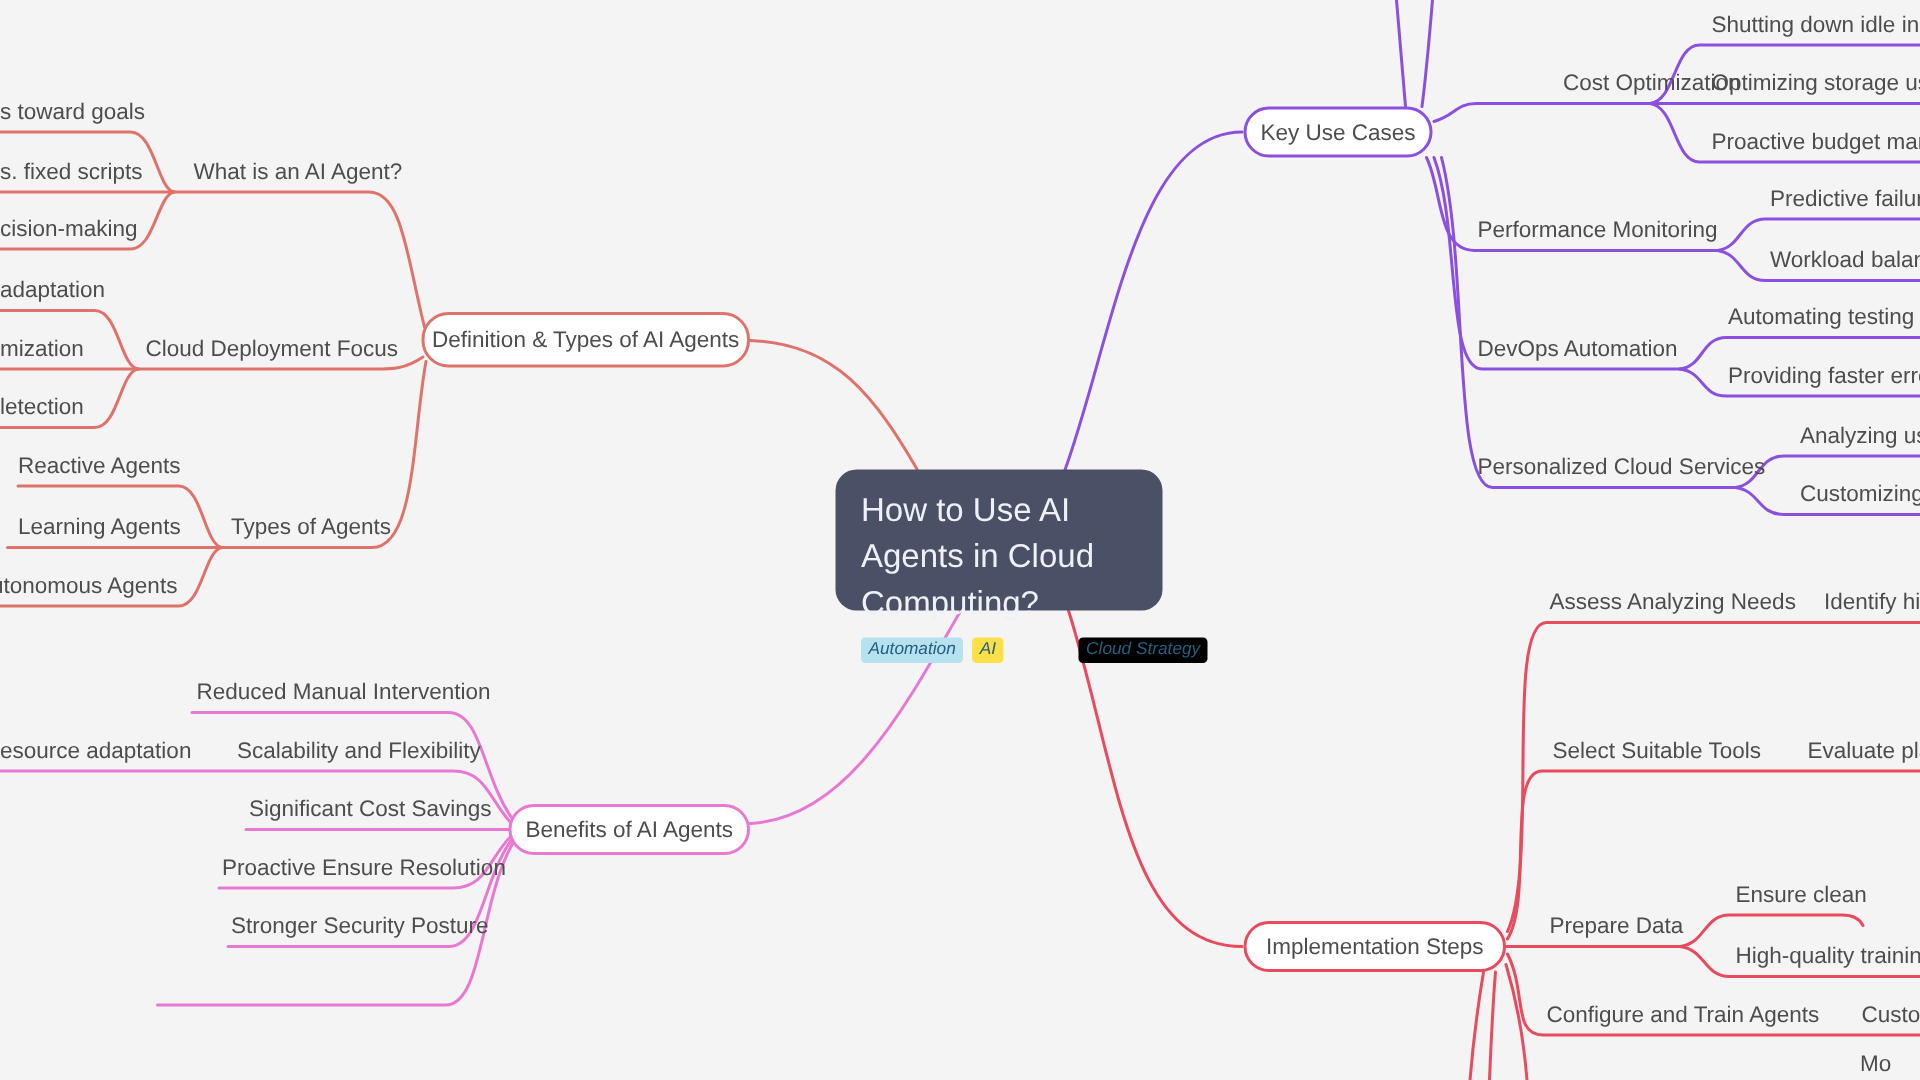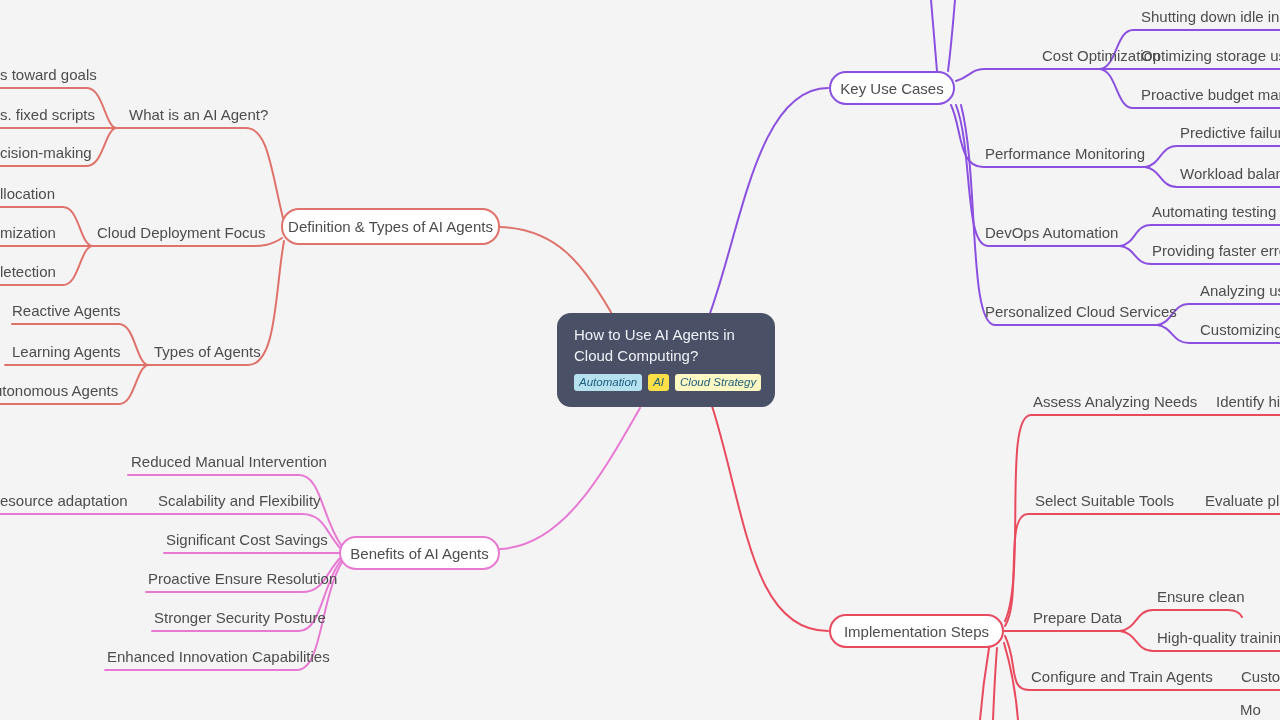--- a/index.html
+++ b/index.html
@@ -15,21 +15,21 @@
   }
   .pill{
     position:absolute;background:#ffffff;border:2.5px solid #999;
     border-radius:18px;display:flex;align-items:center;justify-content:center;
     font-size:15px;color:#4d4d4d;box-sizing:border-box;white-space:nowrap;
   }
   .central{
     position:absolute;border-radius:14px;background:#4a5066;
     box-sizing:border-box;padding:11px 14px 10px 17px;color:#eef1f6;
   }
-  .central-title{font-size:15px;line-height:1.42;max-width:190px;}
+  .central-title{font-size:22px;line-height:1.42;max-width:190px;}
   .tags{display:flex;gap:6px;margin-top:7px;}
   .tag{
     background:#b6e1ef;color:#1f6080;font-size:11.5px;line-height:1;
     padding:3px 5px;border-radius:3px;white-space:nowrap;font-style:italic;
   }
 </style>
 </head>
 <body>
 
 <div class="canvas">
@@ -88,36 +88,35 @@
       <path d="M 989 648 C 985 672 982 696 980 720"></path>
       <path d="M 997 648 C 995 672 994 696 993 720"></path>
       <path d="M 1004 643 C 1012 670 1016 695 1018 720"></path>
     </g>
   </svg>
 
   <div class="leaf" style="left:0;top:66px">s toward goals</div>
   <div class="leaf" style="left:129px;top:106px">What is an AI Agent?</div>
   <div class="leaf" style="left:0;top:106px">s. fixed scripts</div>
   <div class="leaf" style="left:0;top:144px">cision-making</div>
-  <div class="leaf" style="left:0;top:185px">llocation</div>
+  <div class="leaf" style="left:0;top:185px">adaptation</div>
   <div class="leaf" style="left:97px;top:224px">Cloud Deployment Focus</div>
   <div class="leaf" style="left:0;top:224px">mization</div>
   <div class="leaf" style="left:0;top:263px">letection</div>
   <div class="leaf" style="left:12px;top:302px">Reactive Agents</div>
   <div class="leaf" style="left:154px;top:343px">Types of Agents</div>
   <div class="leaf" style="left:12px;top:343px">Learning Agents</div>
   <div class="leaf" style="left:-6px;top:382px">utonomous Agents</div>
 
   <div class="leaf" style="left:131px;top:453px">Reduced Manual Intervention</div>
   <div class="leaf" style="left:0;top:492px">esource adaptation</div>
   <div class="leaf" style="left:158px;top:492px">Scalability and Flexibility</div>
   <div class="leaf" style="left:166px;top:531px">Significant Cost Savings</div>
   <div class="leaf" style="left:148px;top:570px">Proactive Ensure Resolution</div>
   <div class="leaf" style="left:154px;top:609px">Stronger Security Posture</div>
-  <div class="leaf" style="left:107px;top:648px">Enhanced Innovation Capabilities</div>
 
   <div class="leaf" style="left:1042px;top:47px">Cost Optimization</div>
   <div class="leaf" style="left:1141px;top:8px">Shutting down idle insta</div>
   <div class="leaf" style="left:1141px;top:47px">Optimizing storage usag</div>
   <div class="leaf" style="left:1141px;top:86px">Proactive budget manag</div>
   <div class="leaf" style="left:985px;top:145px">Performance Monitoring</div>
   <div class="leaf" style="left:1180px;top:124px">Predictive failure</div>
   <div class="leaf" style="left:1180px;top:165px">Workload balanc</div>
   <div class="leaf" style="left:985px;top:224px">DevOps Automation</div>
   <div class="leaf" style="left:1152px;top:203px">Automating testing an</div>
@@ -148,17 +147,17 @@
   </div>
   <div class="pill" style="left: 829px; top: 71px; width: 126px; height: 34px; border-color: rgb(139, 80, 224);">
     <span>Key Use Cases</span>
   </div>
 
   <div class="central" style="left: 557px; top: 313px; width: 218px; height: 94px; background: rgb(74, 80, 102);">
     <div class="central-title">How to Use AI Agents in Cloud Computing?</div>
     <div class="tags">
       <span class="tag" style="background: rgb(182, 225, 239); color: rgb(31, 96, 128);">Automation</span>
       <span class="tag" style="background: #fde047; color: rgb(31, 96, 128);">AI</span>
-      <span class="tag" style="background: #fef9c3; color: rgb(31, 96, 128);">Cloud Strategy</span>
+      <span class="tag" style="background: #000000; color: rgb(31, 96, 128); margin-left: 44px;">Cloud Strategy</span>
     </div>
   </div>
 
 </div>
 
 </body></html>

